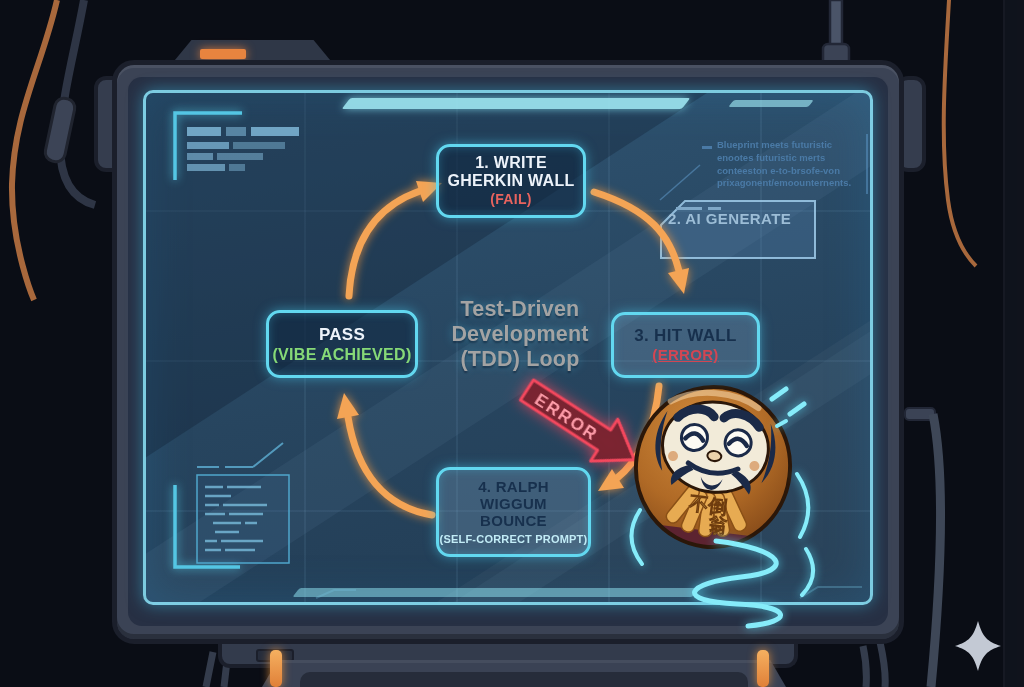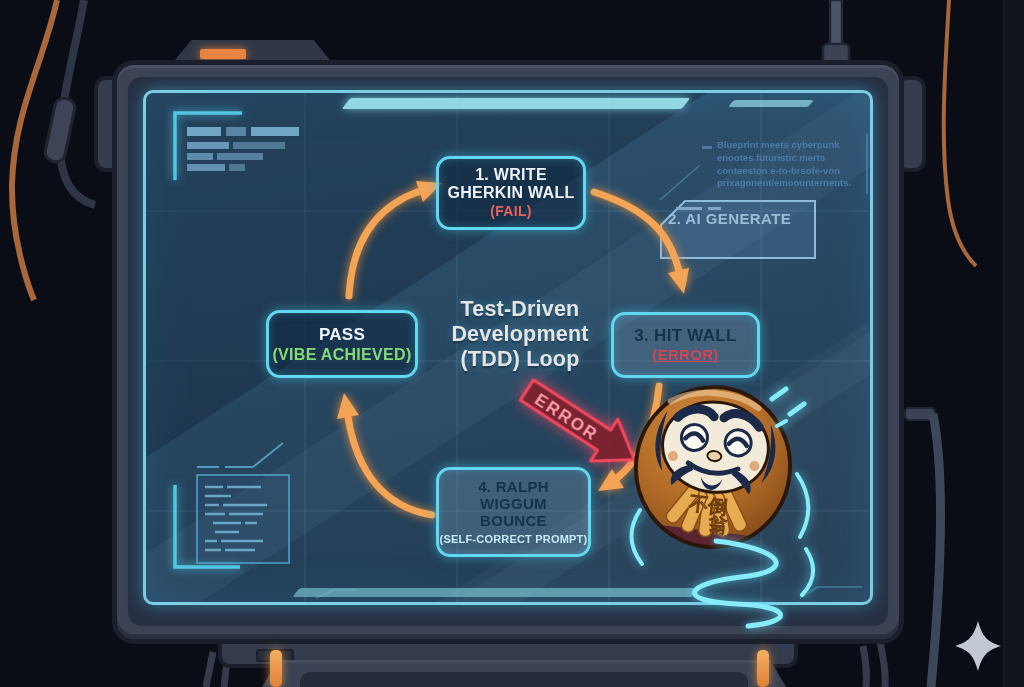--- a/index.html
+++ b/index.html
@@ -60,34 +60,34 @@
   .glow-c { filter:drop-shadow(0 0 5px rgba(90,220,245,.75)); }
   .glow-r { filter:drop-shadow(0 0 7px rgba(250,70,90,.75)); }
 
   
   .nbox { position:absolute; z-index:7; border:3px solid #62d8f0; border-radius:14px;
         box-shadow:0 0 12px rgba(70,200,235,.55), inset 0 0 10px rgba(70,200,235,.3);
         display:flex; flex-direction:column; align-items:center; justify-content:center;
         text-align:center; font-weight:700; line-height:1.12; letter-spacing:.3px; }
   .dark-fill  { background:rgba(14,38,64,.55); }
   .light-fill { background:rgba(160,200,230,.22); }
-  .box1 { left:436px; top:144px; width:150px; height:74px; font-size:16px; color:#edf3fa;margin-top:12px; }
+  .box1 { left:436px; top:144px; width:150px; height:74px; font-size:16px; color:#edf3fa; }
   .box3 { left:611px; top:312px; width:149px; height:66px; font-size:17px; color:#17304d; }
   .box4 { left:436px; top:467px; width:155px; height:90px; font-size:15px; color:#17304d; }
   .boxp { left:266px; top:310px; width:152px; height:68px; font-size:17px; color:#edf3fa; }
   .st-fail  { color:#e8635e; font-size:14px; margin-top:2px; }
   .st-error { color:#d24653; font-size:15px; margin-top:2px;text-decoration:underline; }
   .st-self  { color:#c2ecf6; font-size:11px; margin-top:3px; letter-spacing:.2px; }
   .st-vibe  { color:#86d977; font-size:16px; margin-top:2px; }
   .box2-text { position:absolute; left:668px; top:209px; width:146px; z-index:7;
         font-weight:700; font-size:15px; line-height:1.3;
         color:#9cbdd6; letter-spacing:.4px; }
   .title { position:absolute; left:418px; top:297px; width:204px; z-index:7;
         text-align:center; font-weight:700; font-size:21.5px; line-height:1.17;
-        color:#e5e5e5; letter-spacing:.2px;
+        color:#a3a3a3; letter-spacing:.2px;
         text-shadow:0 0 10px rgba(70,200,235,.45), 0 2px 2px rgba(0,0,20,.45); }
   .note { position:absolute; left:717px; top:139px; width:156px; z-index:7;
         font-size:9.5px; line-height:1.35; font-weight:700; color:#4a7aa6; }
   .note span, .title span, .nbox span, .box2-text span { display:block; }
 
   
   .chin { position:absolute; left:218px; top:640px; width:580px; height:28px;
         background:#333b4c; border:4px solid #1b1f2b; border-top:none;
         border-radius:0 0 12px 12px; z-index:2; }
   .notch { position:absolute; left:256px; top:649px; width:38px; height:13px;
@@ -275,21 +275,21 @@
     <span class="st-vibe">(VIBE ACHIEVED)</span>
   </div>
 
   <div class="title">
     <span>Test-Driven</span>
     <span>Development</span>
     <span>(TDD) Loop</span>
   </div>
 
   <div class="note">
-    <span>Blueprint meets cyberpunk</span>
+    <span>Blueprint meets futuristic</span>
     <span>enootes futuristic merts</span>
     <span>conteeston e-to-brsofe-von</span>
     <span>prixagonent/emoounternents.</span>
   </div>
 
   <div class="chin"></div>
   <div class="notch"></div>
   <div class="base"></div>
   <div class="base-inner"></div>
   <div class="strip strip-l"></div>

